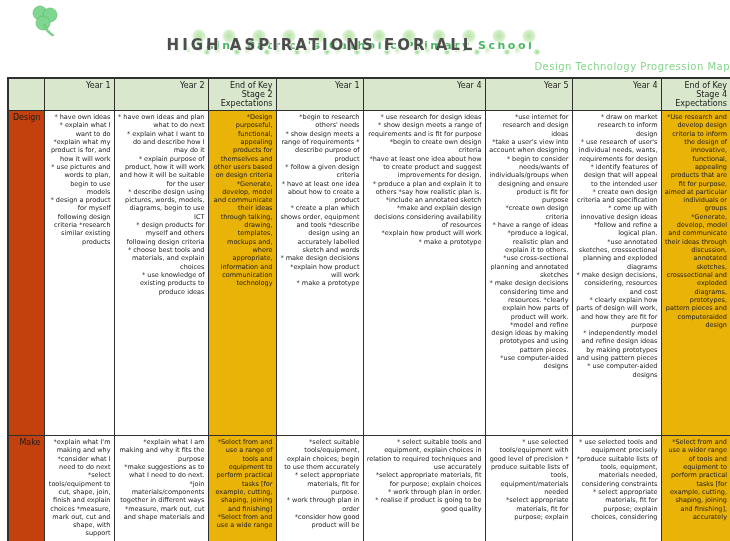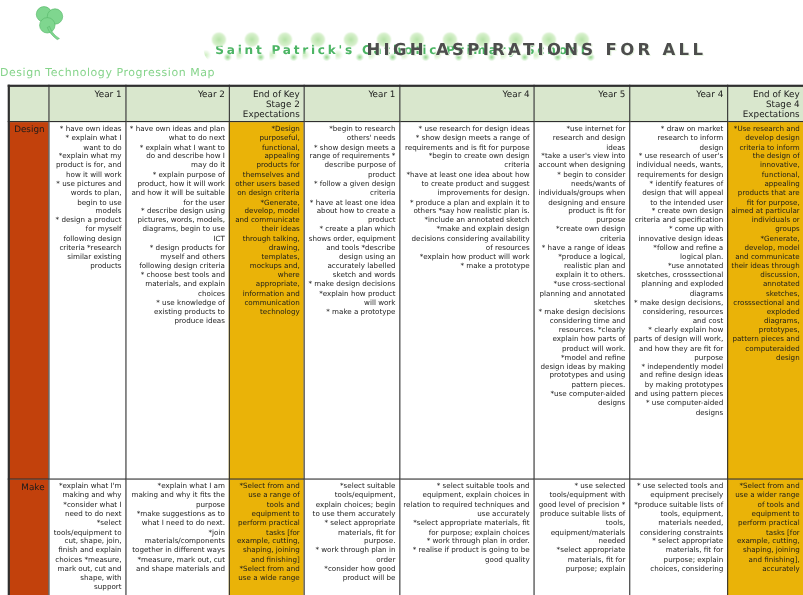--- a/index.html
+++ b/index.html
@@ -18,26 +18,26 @@
   .banner {
     position:absolute; left:185px; top:24px; width:360px; height:36px;
     background-image:
       radial-gradient(circle 10px at 14px 12px, #b6e3a8 0, #d7f0cc 55%, rgba(215,240,204,0) 72%),
       radial-gradient(circle 7px at 2px 26px, #cdeec0 0, rgba(205,238,192,0) 70%),
       radial-gradient(circle 5px at 22px 28px, #8fd687 0, rgba(143,214,135,0) 75%);
     background-size:30px 36px;
     border-radius:16px;
   }
   .banner-text {
-    position:absolute; left:0; top:36px; width:642px; text-align:right;
+    position:absolute; left:0; top:36px; width:642px; text-align:center;
     color:#4d4d4d; font-size:15px; font-weight:bold; letter-spacing:3px;
     text-shadow:1px 1px 0 #e8f5e2;
   }
   .map-subtitle {
-    position:absolute; left:0; top:61px; width:730px; text-align:left;
+    position:absolute; left:0; top:61px; width:730px; text-align:right;
     color:#86d48b; font-size:10px; letter-spacing:0.5px;
   }
   
   table.prog {
     position:absolute; left:7px; top:77px; width:723px;
     border-collapse:collapse; table-layout:fixed;
     border:2px solid #2f2f2f;
   }
   table.prog th, table.prog td {
     border:1px solid #2f2f2f; vertical-align:top; text-align:right;

